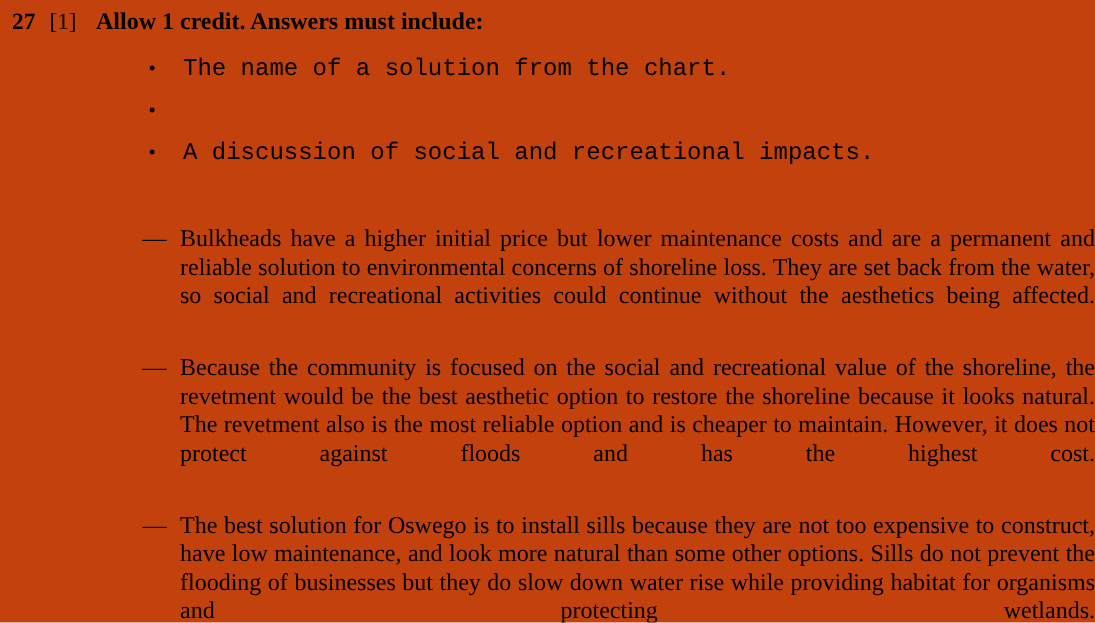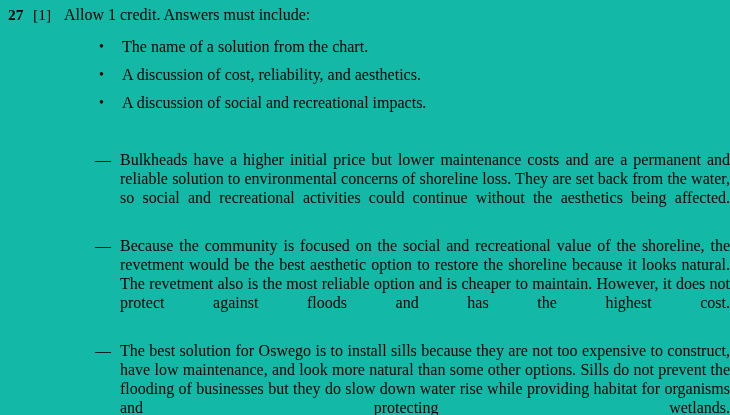--- a/index.html
+++ b/index.html
@@ -13,21 +13,21 @@
     overflow: hidden;
     font-family: "Liberation Serif", "DejaVu Serif", serif;
     color: #000000;
     -webkit-font-smoothing: antialiased;
   }
 
   .page {
     position: relative;
     width: 730px;
     height: 415px;
-    background: #14b8a6;
+    background: #c2410c;
   }
 
   
   .header-row {
     position: absolute;
     left: 0;
     top: 5px;
     width: 730px;
     height: 22px;
     white-space: nowrap;
@@ -46,20 +46,21 @@
     top: 0;
     font-size: 15.5px;
     line-height: 19px;
   }
   .q-stem {
     position: absolute;
     left: 64px;
     top: 0;
     font-size: 16px;
     line-height: 19px;
+    font-weight: bold;
   }
 
   
   .bullet-list {
     position: absolute;
     left: 0;
     top: 36px;
     width: 730px;
   }
   .bullet-item {
@@ -73,20 +74,21 @@
     top: 0;
     font-size: 14px;
     line-height: 21px;
   }
   .bullet-text {
     position: absolute;
     left: 122px;
     top: 0;
     font-size: 16px;
     line-height: 21px;
+    font-family: Liberation Mono, monospace;
   }
 
   
   .lead-in {
     position: absolute;
     left: 67px;
     top: 120px;
     font-size: 16px;
     line-height: 19px;
     white-space: nowrap;
@@ -136,21 +138,20 @@
     <span class="q-stem">Allow 1 credit. Answers must include:</span>
   </div>
 
   <div class="bullet-list">
     <div class="bullet-item">
       <span class="bullet-glyph">•</span>
       <span class="bullet-text">The name of a solution from the chart.</span>
     </div>
     <div class="bullet-item">
       <span class="bullet-glyph">•</span>
-      <span class="bullet-text">A discussion of cost, reliability, and aesthetics.</span>
     </div>
     <div class="bullet-item">
       <span class="bullet-glyph">•</span>
       <span class="bullet-text">A discussion of social and recreational impacts.</span>
     </div>
   </div>
 
 
   <div class="dash-list">
     <div class="dash-item">

